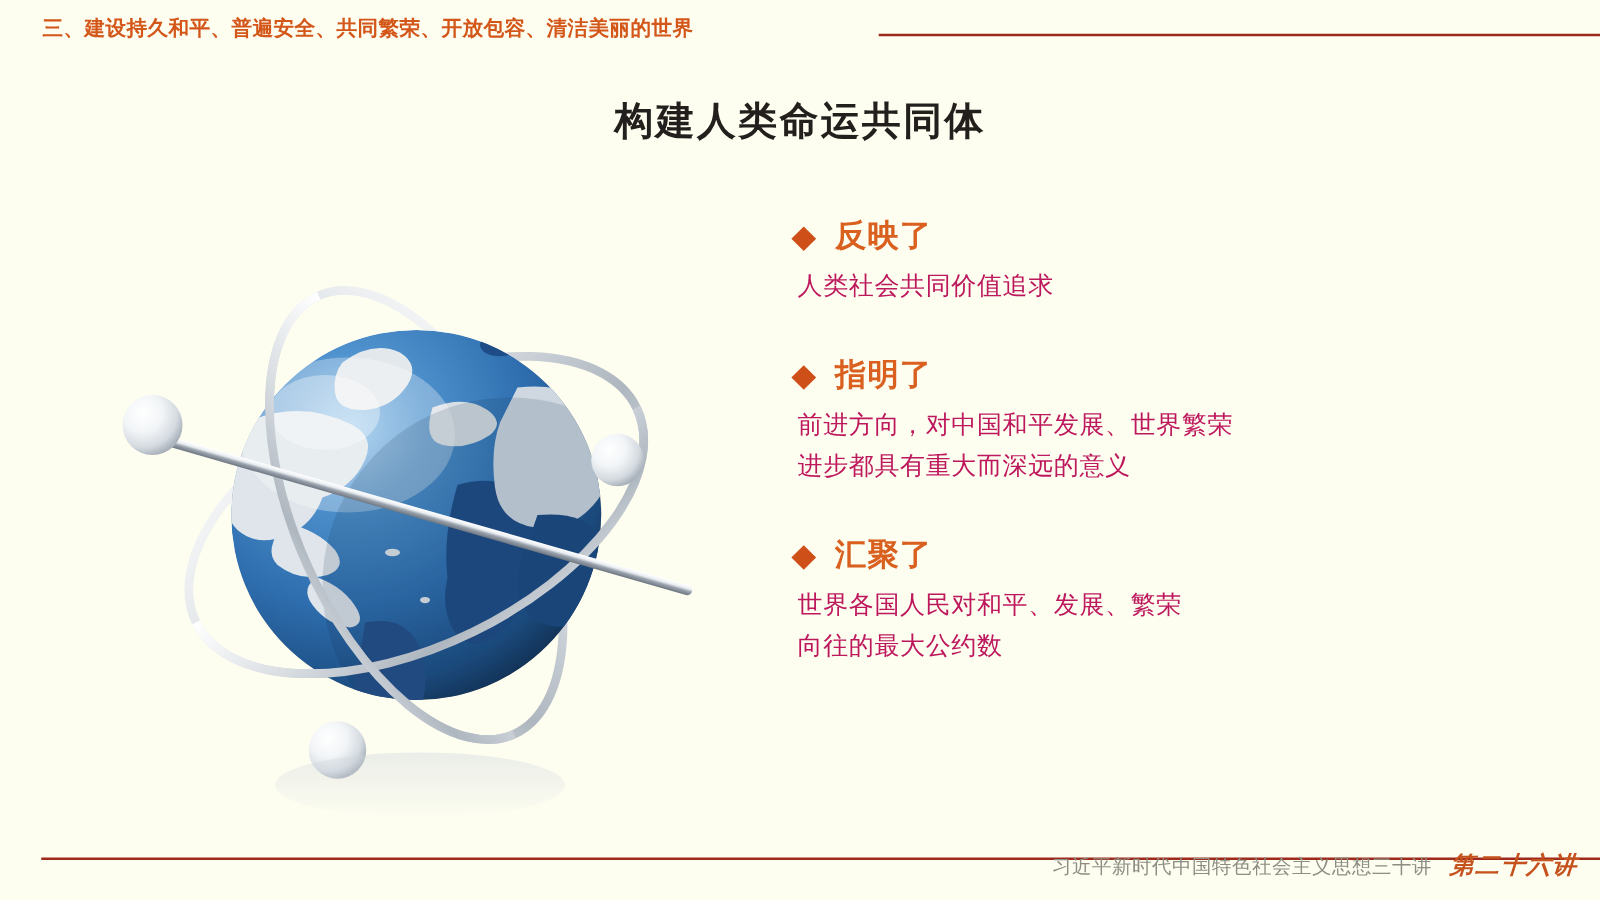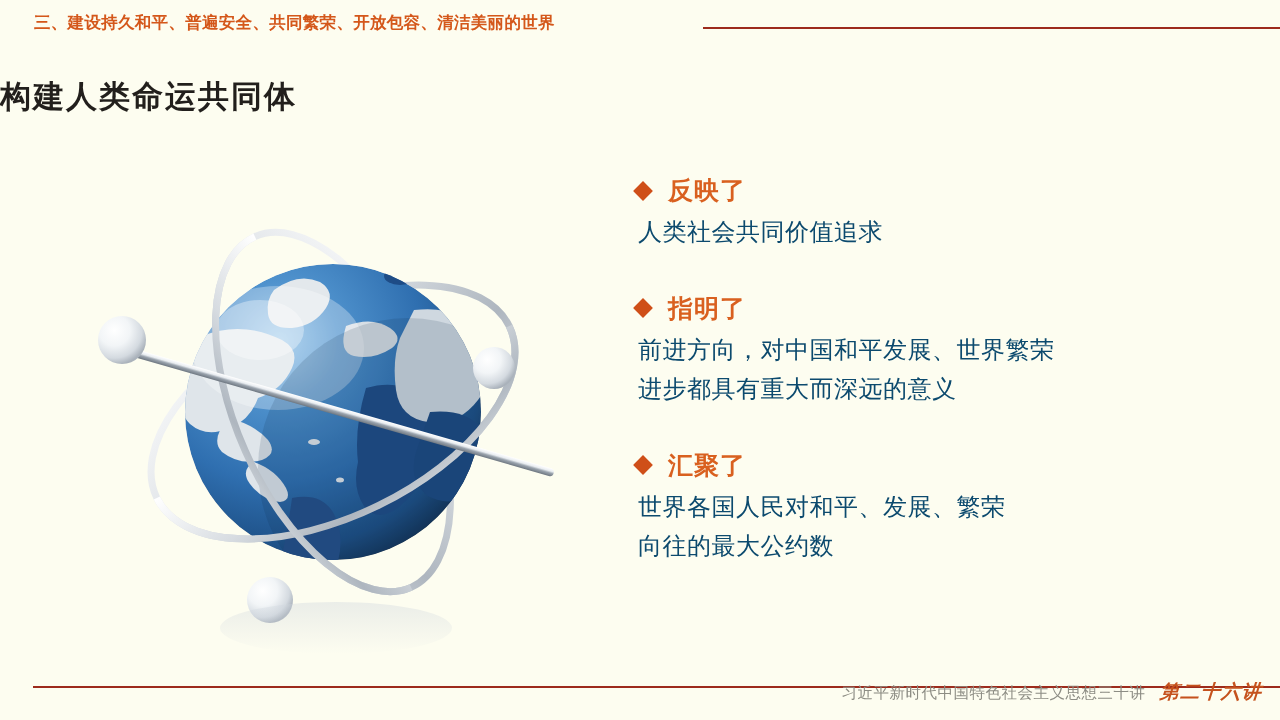--- a/index.html
+++ b/index.html
@@ -50,21 +50,21 @@
     height: 2px;
     background: #9d2b1c;
   }
 
   
   .slide-title {
     position: absolute;
     top: 76px;
     left: 0;
     right: 0;
-    text-align: left;
+    text-align: center;
     font-size: 31px;
     font-weight: bold;
     color: #221f1c;
     letter-spacing: 2px;
   }
 
   
   .globe-stage {
     position: absolute;
     left: 78px;
@@ -89,42 +89,43 @@
   }
   .bullet-block {
     margin-bottom: 44px;
   }
   .bullet-block:last-child { margin-bottom: 0; }
 
   .bullet-head {
     display: flex;
     align-items: center;
     margin-bottom: 10px;
+    font-family: Liberation Mono, monospace;
   }
   .diamond {
     width: 14px;
     height: 14px;
     background: #cf4f18;
     transform: rotate(45deg);
     flex: 0 0 auto;
     margin-right: 18px;
   }
   .bullet-title {
     font-size: 25px;
     font-weight: bold;
     color: #d9601f;
     letter-spacing: 1px;
     line-height: 1;
   }
   .bullet-lines {
     margin-left: 2px;
   }
   .bullet-line {
-    font-size: 24px;
-    color: #0c4a6e;
+    font-size: 20px;
+    color: #be185d;
     line-height: 1.62;
     letter-spacing: 0.5px;
     white-space: nowrap;
   }
 
   
   .footer-rule {
     position: absolute;
     left: 33px;
     right: 0;

